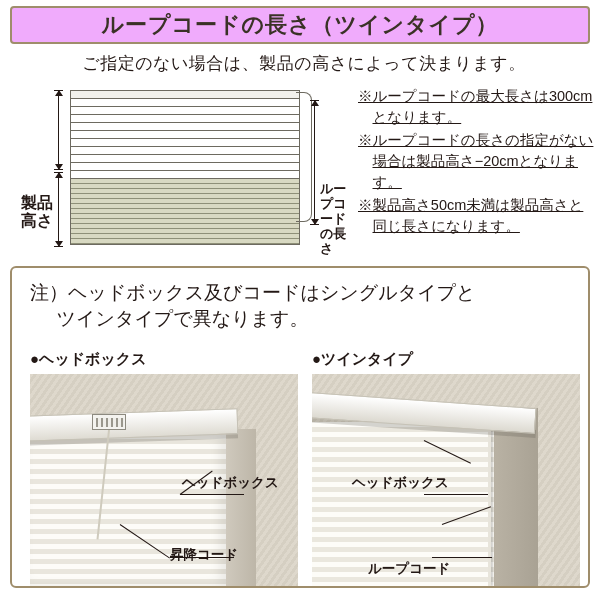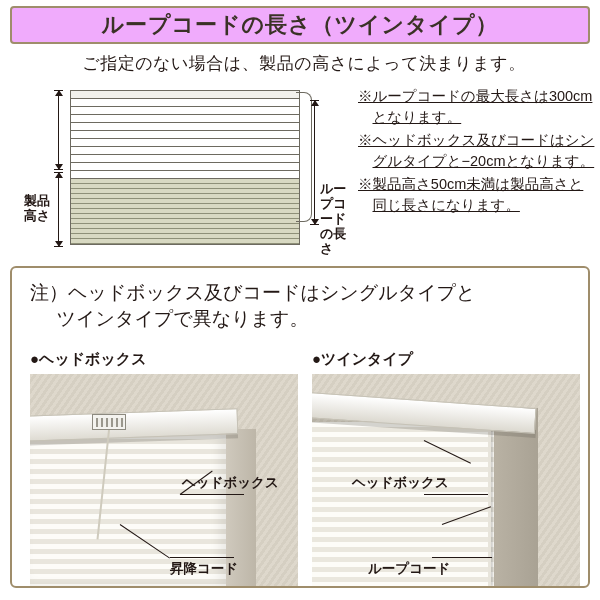--- a/index.html
+++ b/index.html
@@ -161,21 +161,21 @@
     border-right: 4px solid transparent;
   }
   .arrow-up { top: 0; border-bottom: 6px solid #231815; }
   .arrow-down { bottom: 0; border-top: 6px solid #231815; }
 
   .label-product-height {
     position: absolute;
     left: 2px;
     top: 112px;
     width: 34px;
-    font-size: 13px;
+    font-size: 16px;
     font-weight: bold;
     line-height: 1.15;
     text-align: center;
     color: #231815;
   }
   .label-cord-length {
     position: absolute;
     left: 302px;
     top: 100px;
     width: 34px;
@@ -400,21 +400,21 @@
 
     <div class="measure-v" style="left:296px; top:18px; height:125px;">
       <div class="arrow-up"></div>
       <div class="arrow-down"></div>
     </div>
     <div class="label-cord-length">ループコードの長さ</div>
   </div>
 
   <div class="notes">
     <div class="note">※ループコードの最大長さは300cmとなります。</div>
-    <div class="note">※ヘッドボックス及びコードはシングルタイプと−20cmとなります。</div>
+    <div class="note">※ループコードの長さの指定がない場合は製品高さ−20cmとなります。</div>
     <div class="note">※製品高さ50cm未満は製品高さと同じ長さになります。</div>
   </div>
 
   <div class="panel">
 
     <div class="panel-note">
       <span>注）ヘッドボックス及びコードはシングルタイプと</span>
       <span class="indent">ツインタイプで異なります。</span>
     </div>
 
@@ -428,21 +428,21 @@
         <div class="lp-headbox"></div>
         <div class="lp-clip"></div>
         <div class="lp-cord"></div>
 
         <div class="callout-line" style="left:150px; top:120px; width:64px;"></div>
         <div class="callout-line diag" style="left:150px; top:120px; width:40px; transform:rotate(-36deg);"></div>
         <div class="photo-label" style="left:152px; top:100px;">ヘッドボックス</div>
 
         <div class="callout-line diag" style="left:90px; top:150px; width:60px; transform:rotate(34deg);"></div>
         <div class="callout-line" style="left:140px; top:183px; width:64px;"></div>
-        <div class="photo-label" style="left:140px; top:186px;">昇降コード</div>
+        <div class="photo-label" style="left:140px; top:172px;">昇降コード</div>
       </div>
     </div>
 
     <div class="col col-right">
       <div class="col-title">●ツインタイプ</div>
       <div class="photo">
         <div class="wall"></div>
         <div class="rp-side-wall"></div>
         <div class="rp-blind-body"></div>
         <div class="rp-loopcord"></div>

